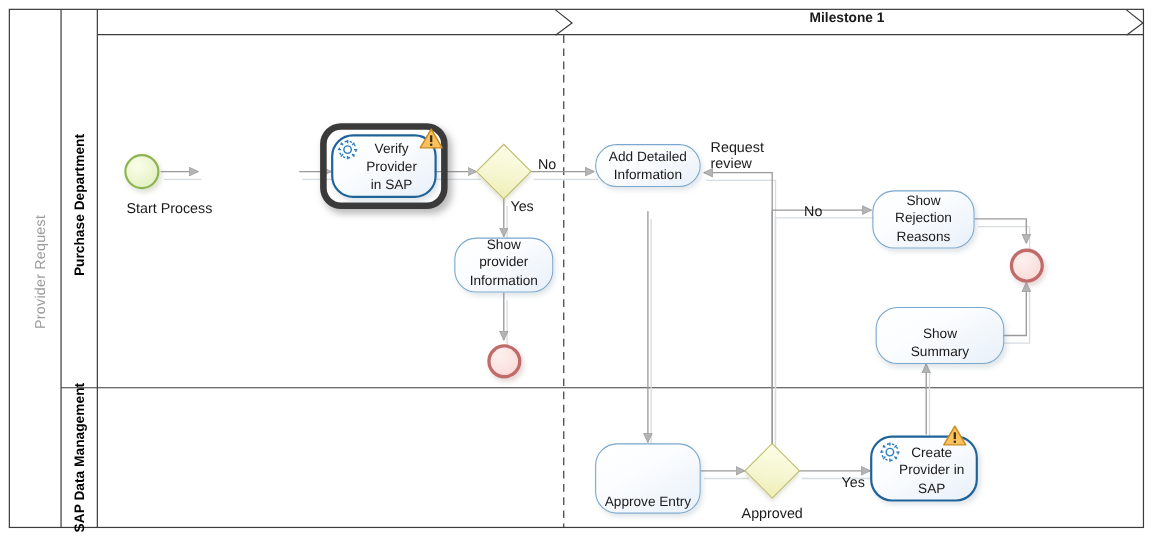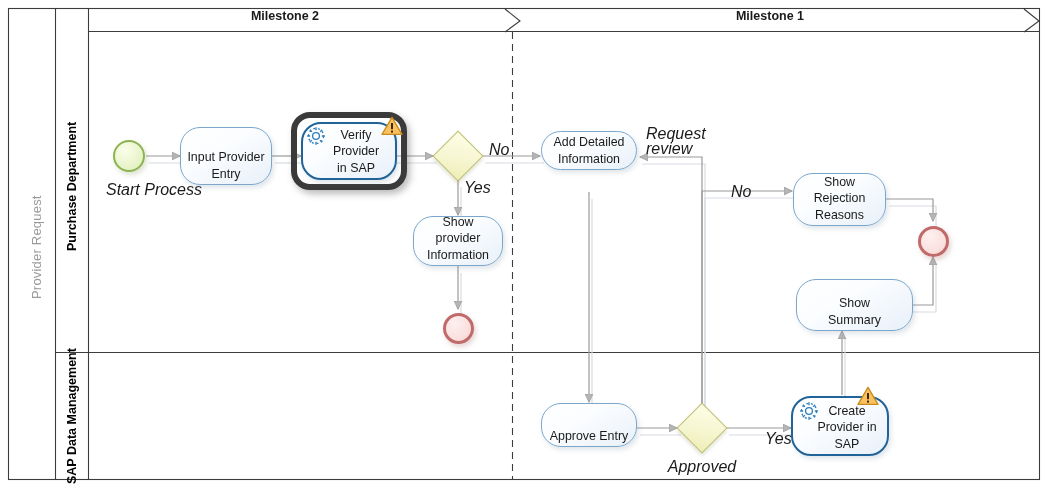--- a/index.html
+++ b/index.html
@@ -46,21 +46,21 @@
 
   
   .gateway{position:absolute;}
   .gateway i{display:block;width:100%;height:100%;
              background:linear-gradient(145deg,#fdfde6 0%,#f6f6d2 55%,#eeeeb6 100%);
              border:1.6px solid #bdbd6a;
              transform:rotate(45deg);box-sizing:border-box;
              box-shadow:2px 2px 4px rgba(150,150,110,.28);}
 
   
-  .flabel{position:absolute;font-size:16px;color:#1a1a1a;line-height:15px;white-space:pre-line;font-style:italic;}
+  .flabel{position:absolute;font-size:13px;color:#1a1a1a;line-height:15px;white-space:pre-line;}
   .warn{position:absolute;width:0;height:0;}
   .warn svg{display:block;}
   .gear{position:absolute;}
   .gear svg{display:block;}
 </style>
 </head>
 <body>
 
 <div id="canvas">
 
@@ -136,30 +136,25 @@
       <path d="M886,199 L933,199 L933,221" marker-end="url(#arrow)"></path>
       
       <path d="M702,404 L702,157 L640,157" marker-end="url(#arrow-l)"></path>
     </g>
   </svg>
 
   <div class="vlabel" id="pool-label">Provider Request</div>
   <div class="vlabel" id="lane-label-purchase">Purchase Department</div>
   <div class="vlabel" id="lane-label-sap">SAP Data Management</div>
 
-  <div class="milestone-title" id="milestone-2-title">Milestone 2</div>
   <div class="milestone-title" id="milestone-1-title">Milestone 1</div>
 
   <div class="event start" style="left:113px;top:140px;width:32px;height:32px;"></div>
   <div class="flabel" style="left:94px;top:182px;width:120px;text-align:center;">Start Process</div>
 
-  <div class="task" style="left:180px;top:127px;width:92px;height:58px;">
-    <span class="task-label" style="white-space: pre-line;">Input Provider
-Entry</span>
-  </div>
 
   <div class="sel-ring" style="left:291px;top:112px;width:116px;height:78px;"></div>
 
   <div class="task accent" style="left:301px;top:122px;width:96px;height:58px;">
     <span class="task-label offset" style="white-space: pre-line;">Verify Provider
 in SAP</span>
   </div>
   <div class="gear" style="left:304px;top:124px;">
     <svg width="24" height="24" viewBox="0 0 24 24" fill="none" stroke="#2d7ebb" stroke-width="1.3">
       <circle cx="12" cy="12" r="3.4"></circle>
@@ -203,21 +198,21 @@
   </div>
   <div class="flabel" style="left:731px;top:184px;">No</div>
 
   <div class="task" style="left:796px;top:279px;width:117px;height:52px;">
     <span class="task-label" style="white-space: pre-line;">Show
 Summary</span>
   </div>
 
   <div class="event end" style="left:918px;top:226px;width:31px;height:31px;"></div>
 
-  <div class="task" style="left:541px;top:403px;width:96px;height:44px;">
+  <div class="task" style="left:541px;top:403px;width:96px;height:64px;">
     <span class="task-label">Approve Entry</span>
   </div>
 
   <div class="gateway" style="left:684px;top:410px;width:36px;height:36px;">
       <i></i>
     </div>
   <div class="flabel" style="left:660px;top:459px;width:84px;text-align:center;">Approved</div>
   <div class="flabel" style="left:765px;top:431px;">Yes</div>
 
   <div class="task accent" style="left:791px;top:396px;width:98px;height:60px;">

